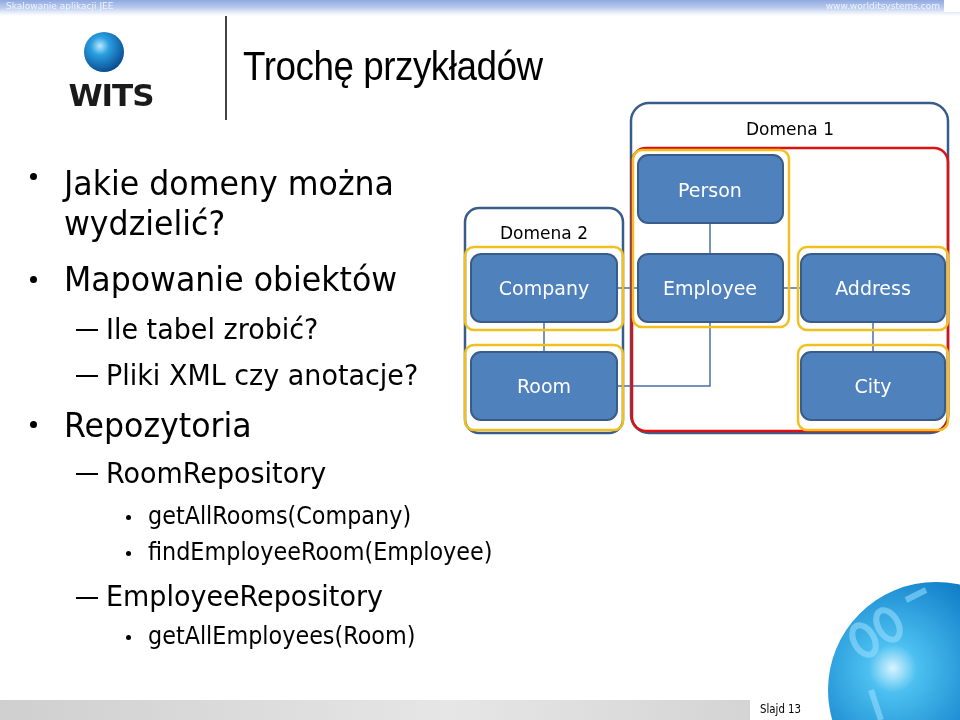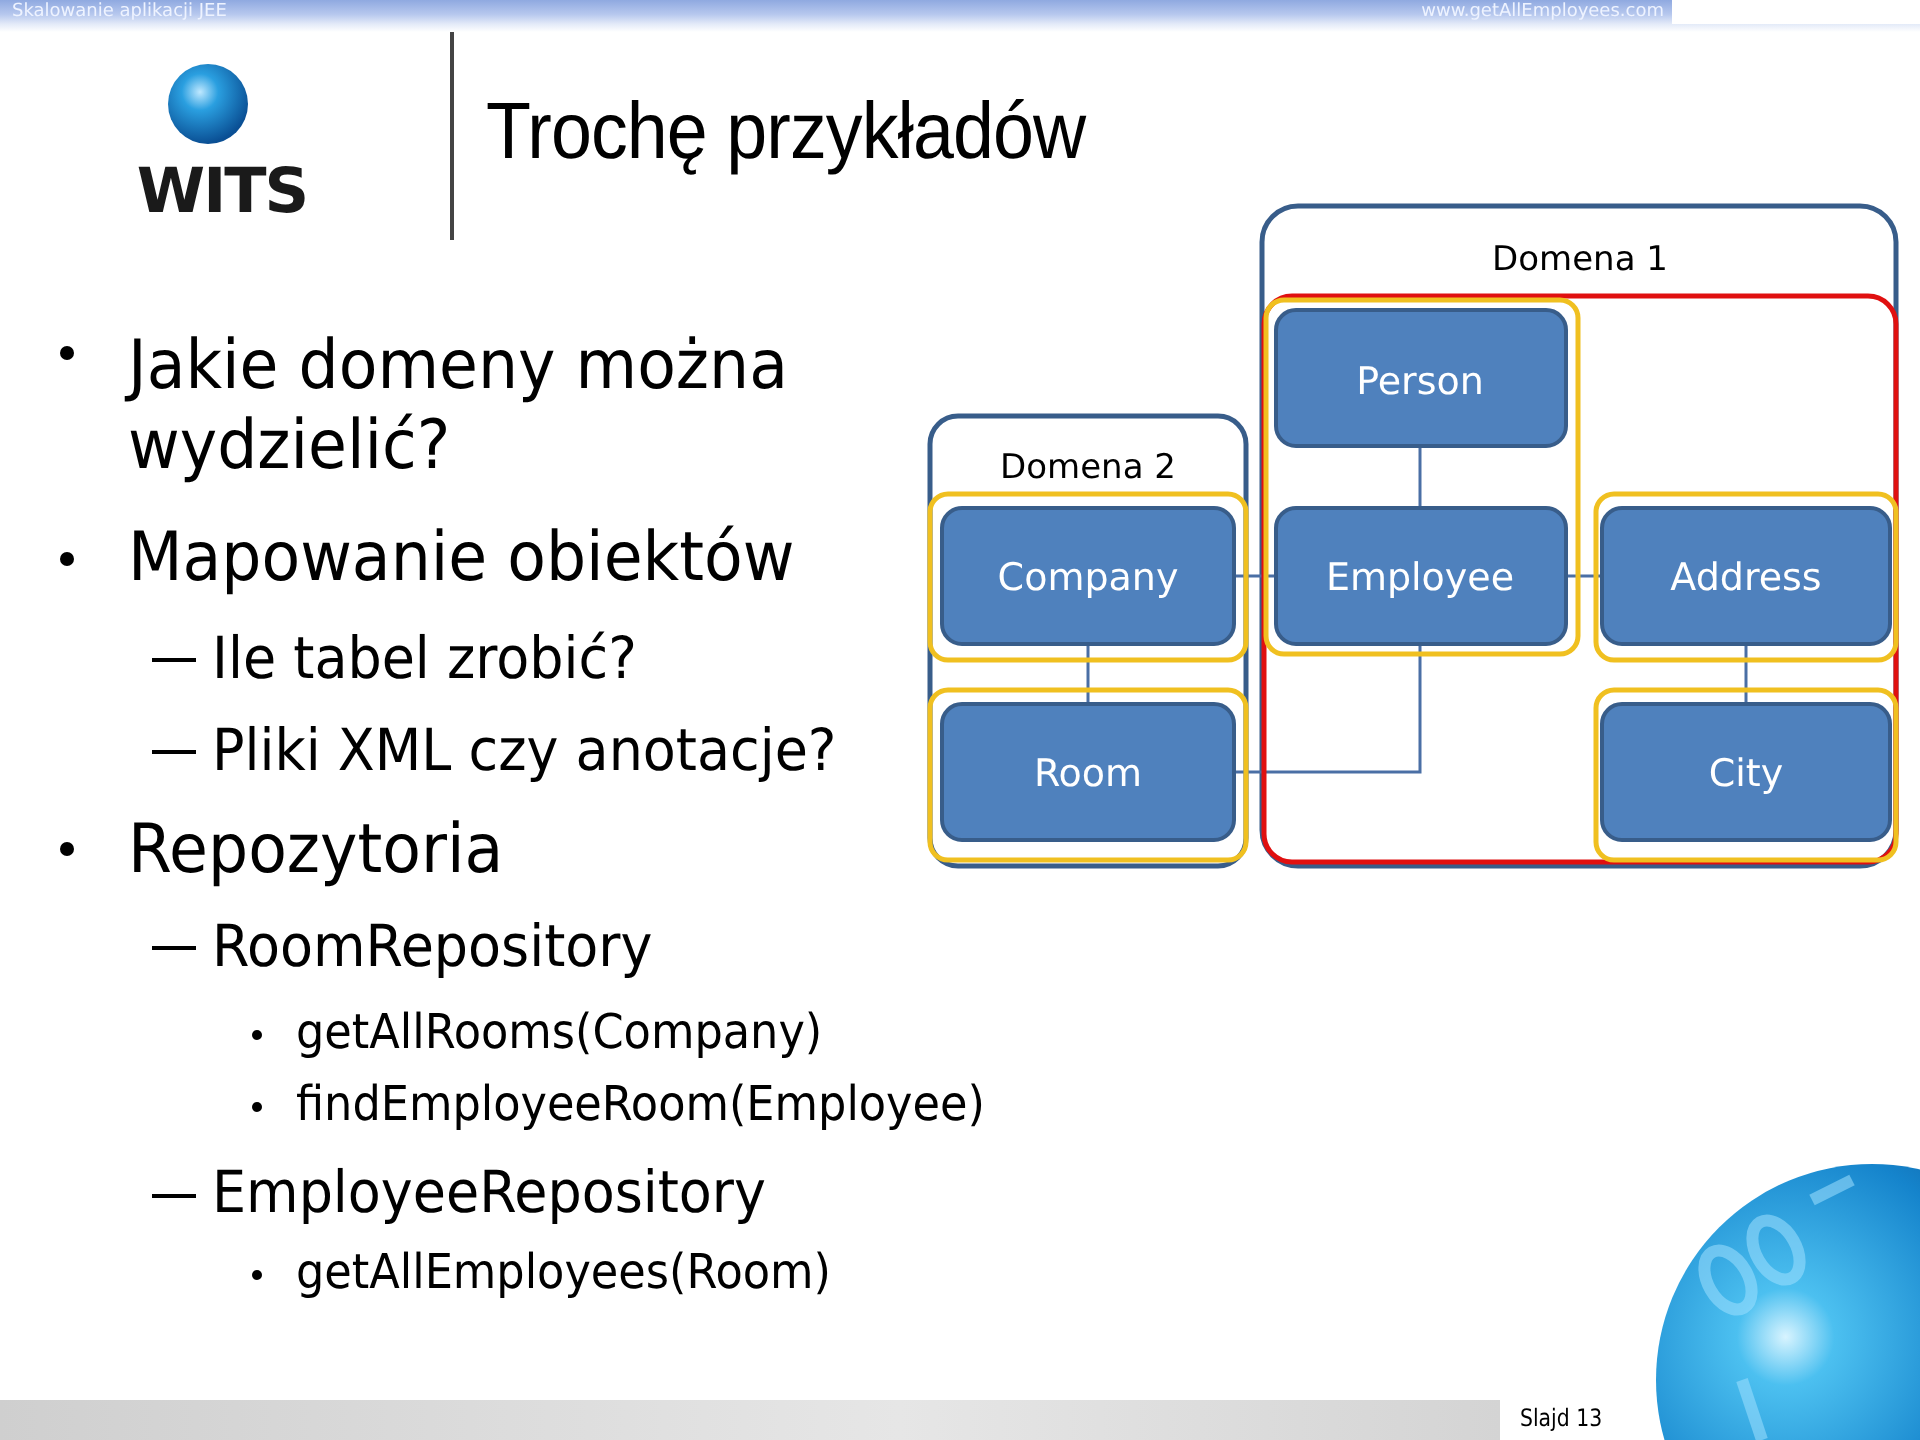--- a/index.html
+++ b/index.html
@@ -1,21 +1,21 @@
 <!DOCTYPE html>
 <html><head>
   <meta charset="utf-8">
   <style>
     html, body { margin: 0; padding: 0; }
     body {
       width: 960px; height: 720px; position: relative; overflow: hidden;
       background: #ffffff; font-family: "Liberation Sans", sans-serif; color: #000;
     }
     .topbar {
-      position: absolute; left: 0; top: 0; width: 836px; height: 12px;
+      position: absolute; left: 0; top: 0; width: 944px; height: 12px;
       background: linear-gradient(to bottom, #8fa9e0 0%, #b7c8ee 60%, #e3eaf8 100%);
     }
     .topbar-fade {
       position: absolute; left: 0; top: 12px; width: 960px; height: 4px;
       background: linear-gradient(to bottom, #e3eaf8, #ffffff);
     }
     .topbar .left, .topbar .right {
       position: absolute; top: 0; font-family: "DejaVu Sans", sans-serif;
       font-size: 9px; line-height: 12px; color: #eef3ff;
     }
@@ -47,21 +47,21 @@
       position: absolute; left: 760px; top: 702px; font-size: 12px;
       font-family: "DejaVu Sans", sans-serif; transform: scaleX(0.85); transform-origin: left;
     }
     .globe { position: absolute; left: 826px; top: 580px; width: 160px; height: 160px; }
   </style>
 </head>
 <body>
 
 <div class="topbar">
   <span class="left">Skalowanie aplikacji JEE</span>
-  <span class="right">www.getAllEmployees.com</span>
+  <span class="right">www.worlditsystems.com</span>
 </div>
 <div class="topbar-fade"></div>
 
 <svg class="logo" viewBox="0 0 146 80">
   <defs>
     <radialGradient id="lg" cx="40%" cy="35%" r="65%">
       <stop offset="0" stop-color="#bfe8ff"></stop>
       <stop offset="0.35" stop-color="#2a9fe0"></stop>
       <stop offset="1" stop-color="#0a4f94"></stop>
     </radialGradient>

